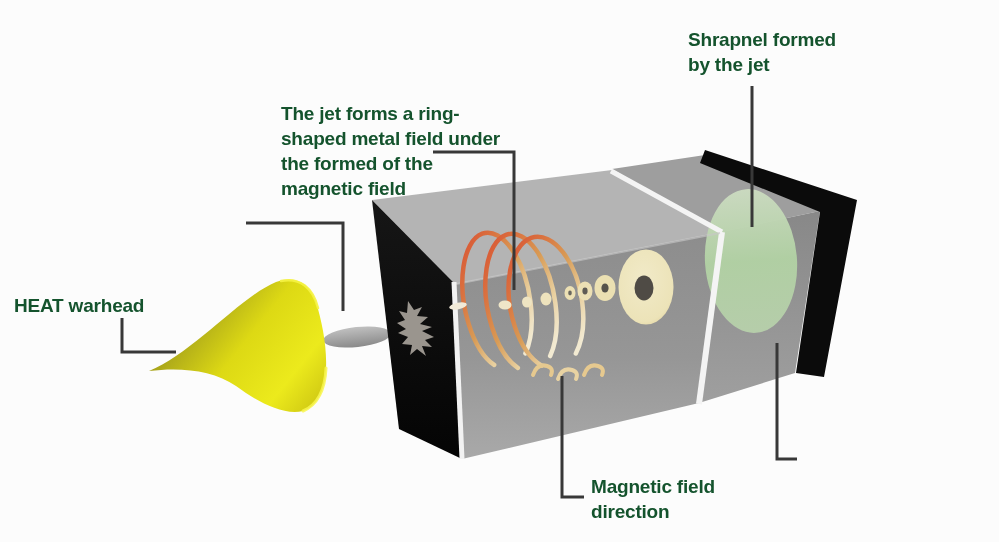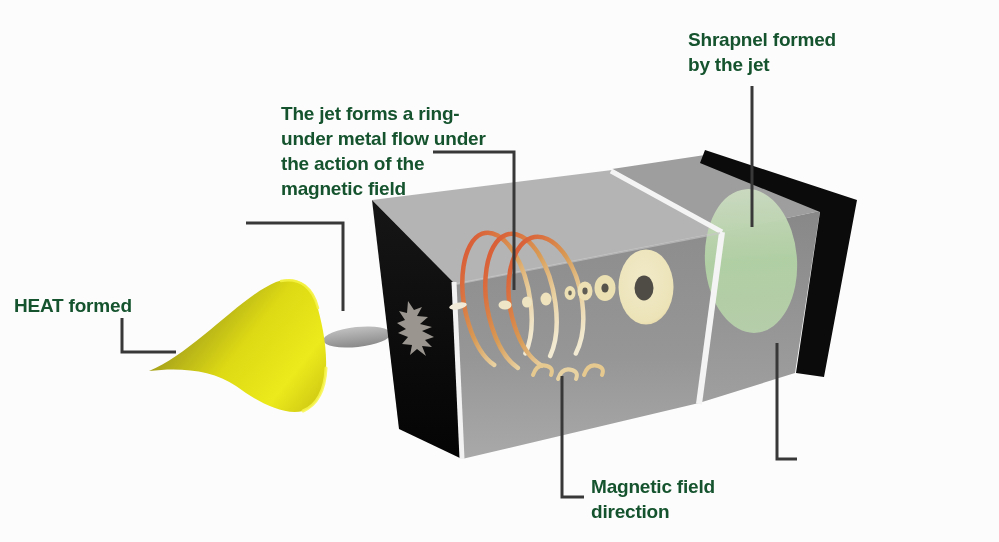--- a/index.html
+++ b/index.html
@@ -153,33 +153,33 @@
       <path d="M752,86 V227"></path>
       <path d="M246,223 H343 V311"></path>
       <path d="M122,318 V352 H176"></path>
       <path d="M562,376 V497 H584"></path>
       <path d="M777,343 V459 H797"></path>
     </g>
   </svg>
 
   <div class="label" style="left:281px;top:61px;margin-top:40px;">
     <div>The jet forms a ring-</div>
-    <div>under metal flow under</div>
-    <div>the action of the</div>
+    <div>shaped metal field under</div>
+    <div>the formed of the</div>
     <div>magnetic field</div>
   </div>
 
   <div class="label" style="left:688px;top:27px;">
     <div>Shrapnel formed</div>
     <div>by the jet</div>
   </div>
 
 
   <div class="label" style="left:14px;top:293px;">
-    <div>HEAT formed</div>
+    <div>HEAT warhead</div>
   </div>
 
   <div class="label" style="left:591px;top:474px;">
     <div>Magnetic field</div>
     <div>direction</div>
   </div>
 
 
 </div>
 

